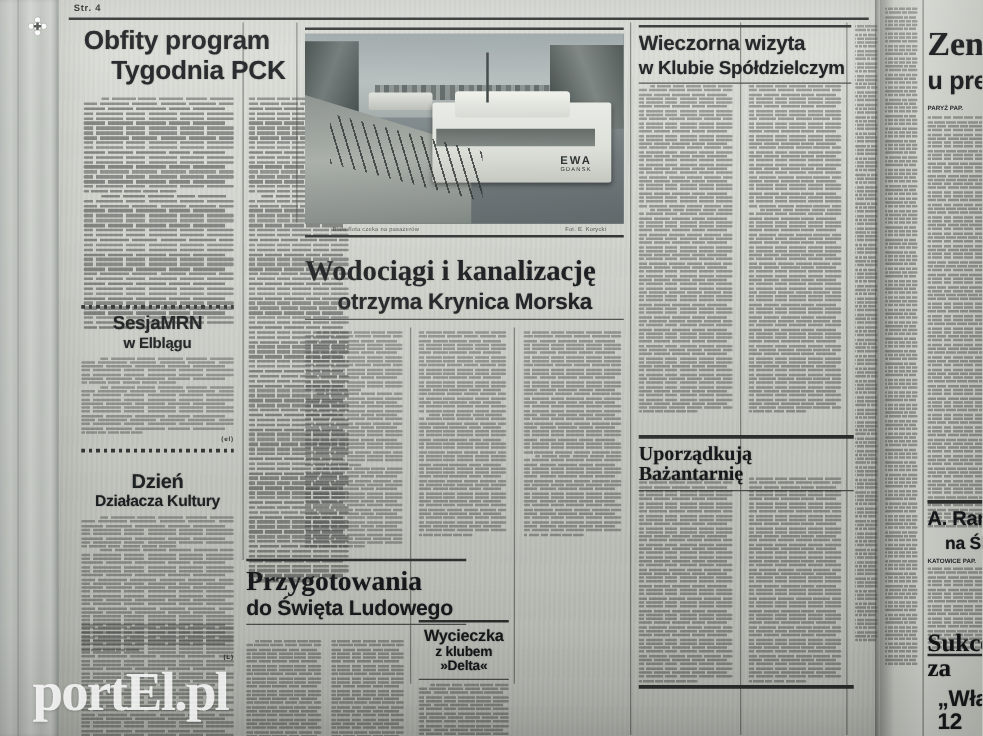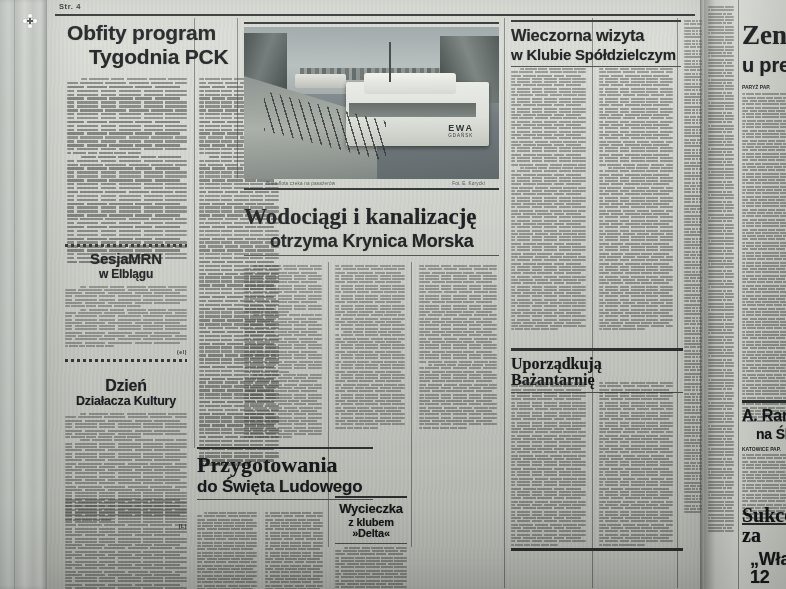--- a/index.html
+++ b/index.html
@@ -1473,20 +1473,23 @@
       <div class="rule" style="width:48px;height:2.5px;margin-top:4px;"></div>
     </div>
 
     <div class="col" style="left:38px;top:505px;width:70px;">
       <div class="hl-serif" style="font-size:20px;">Sukces za</div>
       <div class="hl" style="font-size:18px;margin-top:5px;padding-left:8px;">„Wła-12</div>
 
     </div>
   </div>
 
+  <div class="watermark">
+    <span class="mark">portEl.pl</span>
+  </div>
   <svg class="wm-flower" viewBox="0 0 32 32">
     <g fill="rgba(255,255,255,.92)" stroke="rgba(120,126,118,.55)" stroke-width="1">
       <circle cx="16" cy="6" r="5"></circle>
         <circle cx="26" cy="16" r="5"></circle>
       <circle cx="16" cy="26" r="5"></circle>
         <circle cx="6" cy="16" r="5"></circle>
       <circle cx="16" cy="16" r="6.5"></circle>
     </g>
     <path d="M14 10h4v4h4v4h-4v4h-4v-4h-4v-4h4z" fill="rgba(70,76,70,.9)"></path>
   </svg>

